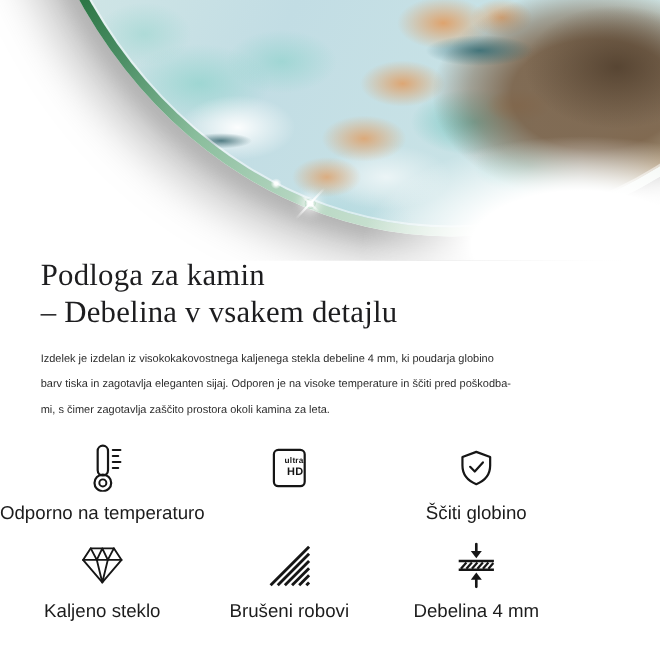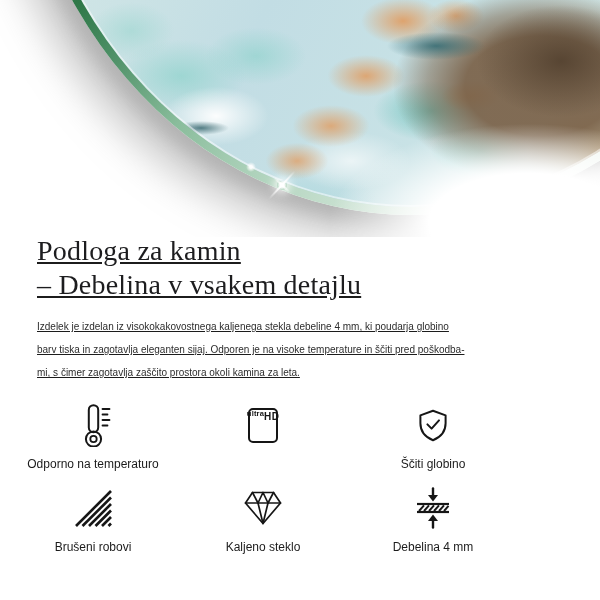--- a/index.html
+++ b/index.html
@@ -53,38 +53,38 @@
     background:linear-gradient(to bottom, rgba(255,255,255,0), #fff 42%, #fff 58%, rgba(255,255,255,0));}
   .sparkle .ray-h{position:absolute;left:5px;top:15px;width:22px;height:2.2px;
     background:linear-gradient(to right, rgba(255,255,255,0), #fff 42%, #fff 58%, rgba(255,255,255,0));}
   .sparkle .core{position:absolute;left:11px;top:11px;width:10px;height:10px;border-radius:50%;
     background:radial-gradient(circle,#fff 0 30%, rgba(255,255,255,0) 70%);
     box-shadow:0 0 10px 3px rgba(255,255,255,.9);}
   .sparkle-dot{position:absolute;left:246px;top:162px;width:10px;height:10px;border-radius:50%;
     background:radial-gradient(circle, rgba(255,255,255,.95) 20%, rgba(255,255,255,0) 70%);}
 
   
-  .content{position:absolute;left:37px;top:234px;width:552px;text-decoration:underline;}
+  .content{position:absolute;left:37px;top:234px;width:552px;}
   h1{margin:0;font-family:"Liberation Serif", serif;font-weight:400;
      font-size:28px;line-height:34px;color:#1d1d1f;letter-spacing:.2px;}
   h1 span{display:block;}
   .desc{margin:13px 0 0;font-size:10px;line-height:23px;color:#2d2d2d;}
   .desc span{display:block;white-space:nowrap;}
 
   
   .features{position:absolute;left:8px;top:402px;display:grid;
     grid-template-columns:170px 170px 170px;row-gap:14px;}
   .feature{display:flex;flex-direction:column;align-items:center;}
   .icon-wrap{height:46px;display:flex;align-items:center;justify-content:center;}
-  .feature-label{margin-top:9px;font-size:12px;color:#1c1c1c;white-space:nowrap;}
+  .feature-label{margin-top:9px;font-size:17px;color:#1c1c1c;white-space:nowrap;}
   .icon{stroke:#161616;fill:none;stroke-linecap:round;stroke-linejoin:round;}
   .icon .fill{fill:#161616;stroke:none;}
   .icon .butt{stroke-linecap:butt;}
   .uhd{width:26px;height:31px;border:2.2px solid #151515;border-radius:5px;
-    display:flex;flex-direction:row;align-items:flex-start;justify-content:center;color:#151515;}
+    display:flex;flex-direction:column;align-items:flex-end;justify-content:center;color:#151515;}
   .uhd .t{font-size:7.5px;font-weight:700;line-height:8px;letter-spacing:.2px;}
   .uhd .b{font-size:10px;font-weight:800;line-height:13px;letter-spacing:.3px;}
 </style>
 </head>
 <body>
 
 <div class="photo">
   <div class="glass-rim">
     <div class="glass-face"></div>
   </div>
@@ -140,42 +140,42 @@
       <svg class="icon" width="30" height="33" viewBox="0 0 30 33">
         <path d="M15 1.8 L27.6 6.4 V14.2 C27.6 22.8 22.4 28.2 15 31.2 C7.6 28.2 2.4 22.8 2.4 14.2 V6.4 Z" stroke-width="2"></path>
         <polyline points="9.4 15.4 13.6 19.6 21 11.4" stroke-width="2"></polyline>
       </svg>
     </div>
     <div class="feature-label">Ščiti globino</div>
   </div>
 
   <div class="feature">
     <div class="icon-wrap">
+      <svg class="icon" width="42" height="38" viewBox="0 0 42 38">
+        <path d="M10.5 3.5 H31.5 L38.5 14 L21 34.5 L3.5 14 Z" stroke-width="1.7"></path>
+        <path d="M3.5 14 H38.5" stroke-width="1.7"></path>
+        <path d="M10.5 3.5 L16 14 L21 3.5 L26 14 L31.5 3.5" stroke-width="1.7"></path>
+        <path d="M16 14 L21 34.5 L26 14" stroke-width="1.7"></path>
+      </svg>
+    </div>
+    <div class="feature-label">Kaljeno steklo</div>
+  </div>
+
+  <div class="feature">
+    <div class="icon-wrap">
       <svg class="icon" width="40" height="40" viewBox="0 0 40 40">
         <line class="butt" x1="3" y1="38" x2="38" y2="3" stroke-width="2.6"></line>
         <line class="butt" x1="9.5" y1="38" x2="38" y2="9.5" stroke-width="2.6"></line>
         <line class="butt" x1="16" y1="38" x2="38" y2="16" stroke-width="2.6"></line>
         <line class="butt" x1="22.5" y1="38" x2="38" y2="22.5" stroke-width="2.6"></line>
         <line class="butt" x1="29" y1="38" x2="38" y2="29" stroke-width="2.6"></line>
         <line class="butt" x1="35.5" y1="38" x2="38" y2="35.5" stroke-width="2.6"></line>
       </svg>
     </div>
     <div class="feature-label">Brušeni robovi</div>
-  </div>
-
-  <div class="feature">
-    <div class="icon-wrap">
-      <svg class="icon" width="42" height="38" viewBox="0 0 42 38">
-        <path d="M10.5 3.5 H31.5 L38.5 14 L21 34.5 L3.5 14 Z" stroke-width="1.7"></path>
-        <path d="M3.5 14 H38.5" stroke-width="1.7"></path>
-        <path d="M10.5 3.5 L16 14 L21 3.5 L26 14 L31.5 3.5" stroke-width="1.7"></path>
-        <path d="M16 14 L21 34.5 L26 14" stroke-width="1.7"></path>
-      </svg>
-    </div>
-    <div class="feature-label">Kaljeno steklo</div>
   </div>
 
   <div class="feature">
     <div class="icon-wrap">
       <svg class="icon" width="40" height="42" viewBox="0 0 40 42">
         <line x1="20" y1="1.5" x2="20" y2="8" stroke-width="2.4"></line>
         <polygon class="fill" points="15,8 25,8 20,14.5"></polygon>
         <line class="butt" x1="4" y1="17" x2="36" y2="17" stroke-width="2.2"></line>
         <line class="butt" x1="4" y1="25" x2="36" y2="25" stroke-width="2.2"></line>
         <line class="butt" x1="6" y1="24" x2="11" y2="18.4" stroke-width="2"></line>

